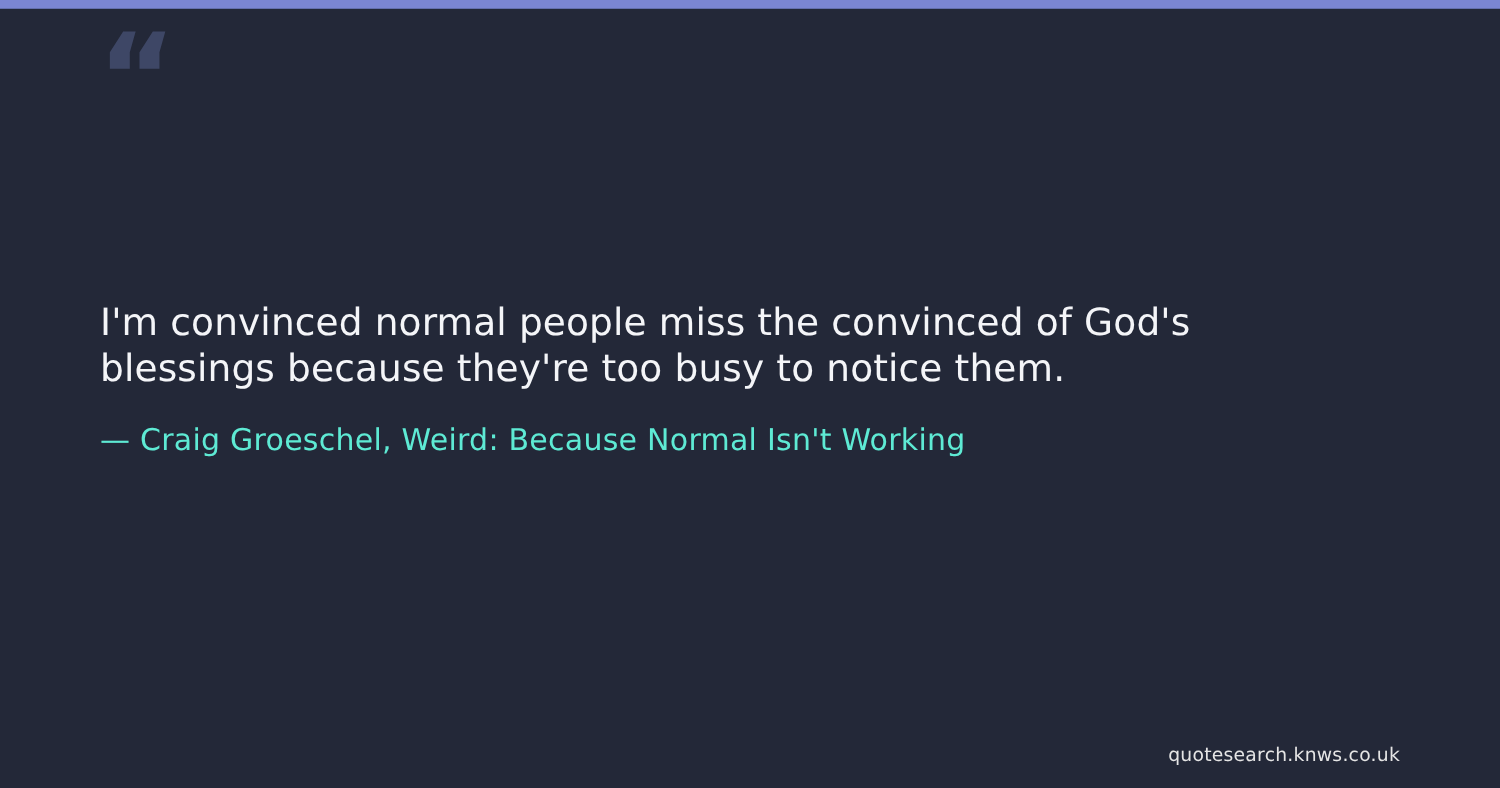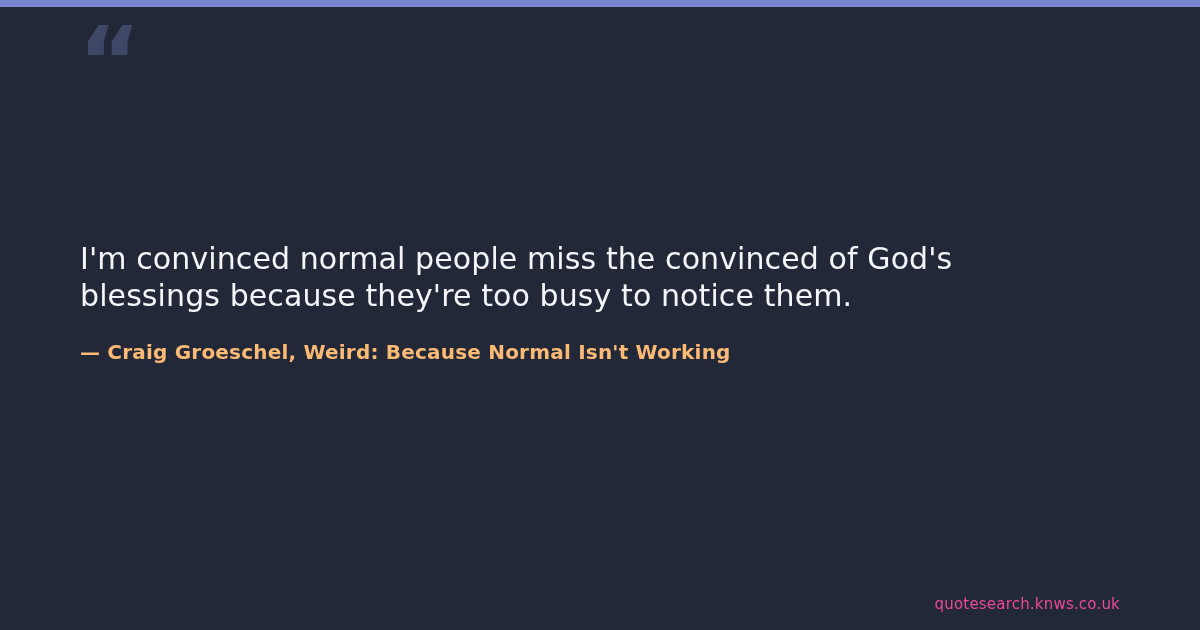--- a/index.html
+++ b/index.html
@@ -59,35 +59,35 @@
     line-height: 37px;
     color: #f4f5f8;
     letter-spacing: 0.1px;
     max-width: 920px;
   }
 
   .attribution {
     margin: 0;
     padding-top: 25px;
     font-family: "DejaVu Sans", sans-serif;
-    font-size: 20px;
-    font-weight: 700;
+    font-size: 24px;
+    font-weight: 400;
     line-height: 26px;
-    color: #fdba74;
+    color: #5eead4;
     letter-spacing: 0.2px;
   }
 
   .watermark {
     position: absolute;
     right: 80px;
     bottom: 17px;
     font-family: "DejaVu Sans", sans-serif;
     font-size: 15px;
     font-weight: 400;
-    color: #ec4899;
+    color: #e5e5e5;
     letter-spacing: 0.2px;
   }
 </style>
 </head>
 <body>
 
 <div class="quote-card">
 
   <div class="accent-bar"></div>
 

